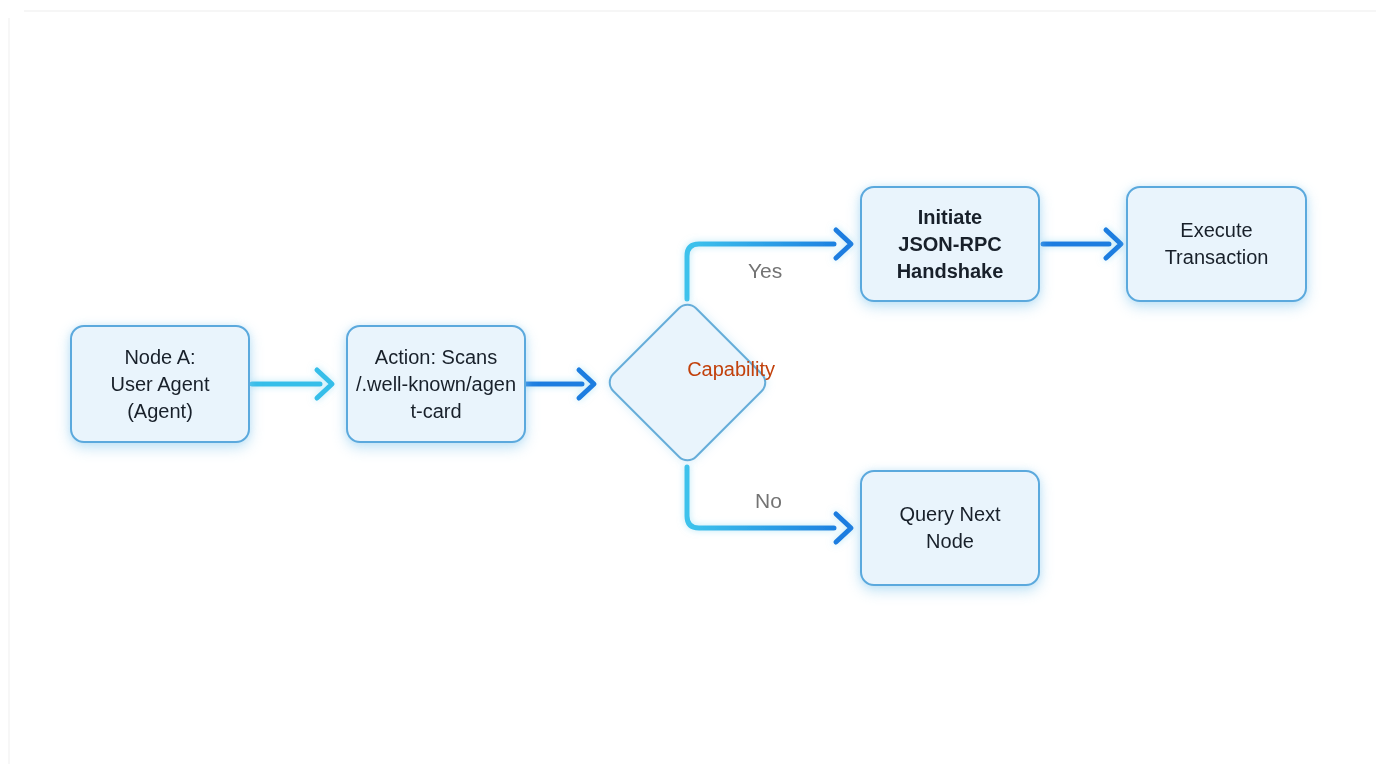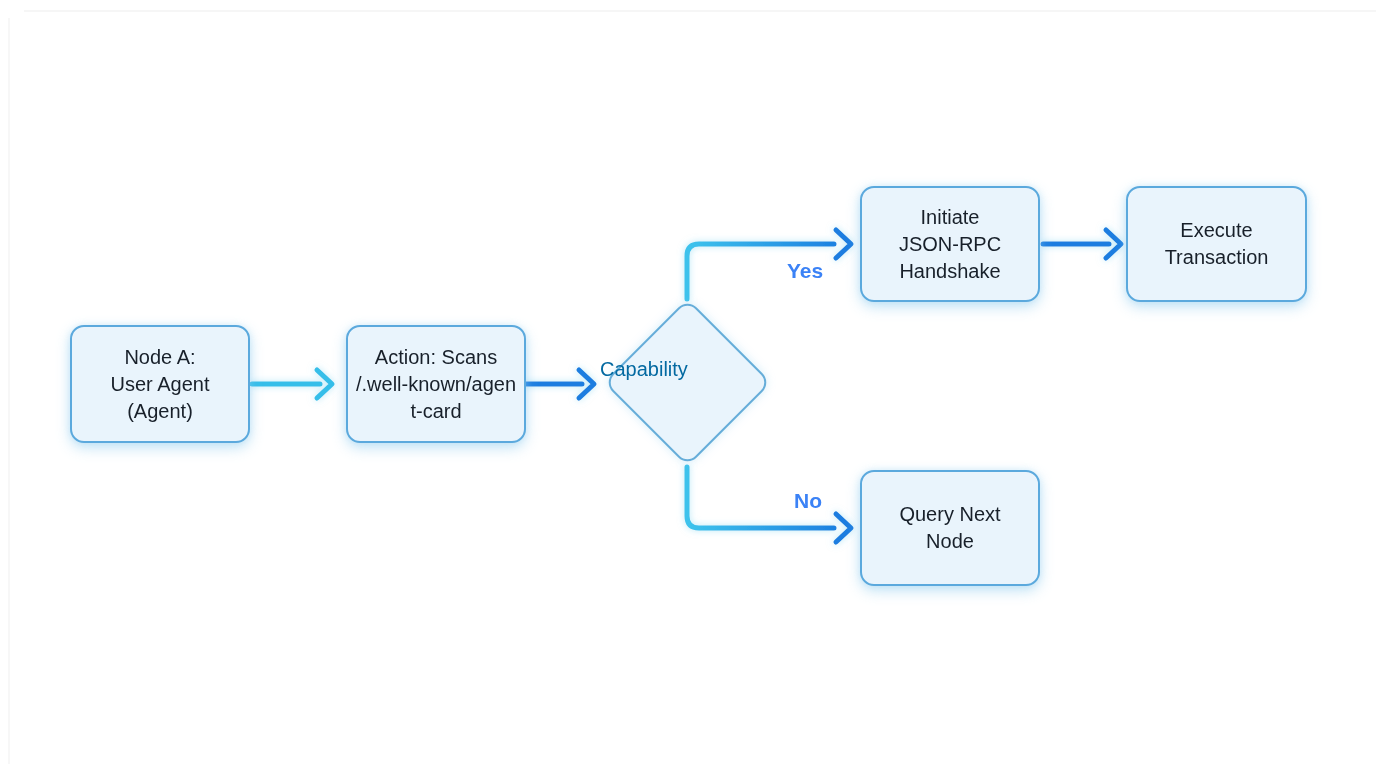--- a/index.html
+++ b/index.html
@@ -32,47 +32,46 @@
     display: flex; flex-direction: column;
     align-items: center; justify-content: center;
     color: #18202a;
     font-size: 20px; line-height: 27px;
     text-align: center;
     box-shadow: 0 5px 14px rgba(125,195,235,0.45), 0 0 6px rgba(160,215,245,0.30);
   }
   .node .line { white-space: nowrap; }
   .node-actor     { left: 70px;   top: 325px; width: 180px; height: 118px; }
   .node-action    { left: 346px;  top: 325px; width: 180px; height: 118px; }
-  .node-handshake { left: 860px;  top: 186px; width: 180px; height: 116px; }
+  .node-handshake { left: 860px;  top: 186px; width: 180px; height: 116px; font-weight: bold; }
   .node-execute   { left: 1126px; top: 186px; width: 181px; height: 116px; text-align: right; }
   .node-query     { left: 860px;  top: 470px; width: 180px; height: 116px; }
   .diamond-shape {
     position: absolute;
     left: 628px; top: 323px;
     width: 119px; height: 119px;
     background: #e9f4fc;
     border: 2px solid #66add9;
     border-radius: 13px;
     box-sizing: border-box;
     transform: rotate(45deg);
     box-shadow: 0 0 10px rgba(150,210,240,0.40);
   }
   .diamond-label {
     position: absolute;
     left: 600px; top: 356px; width: 175px;
-    color: #0369a1;
+    color: #c2410c;
     font-size: 20px; line-height: 27px;
-    text-align: left;
+    text-align: right;
   }
   .branch-label {
     position: absolute;
-    color: #3b82f6;
+    color: #737373;
     font-size: 21px; line-height: 24px;
-    font-weight: 700;
-    margin-left: 39px;
+    font-weight: 400;
   }
   .label-yes { left: 748px; top: 259px; }
   .label-no  { left: 755px; top: 489px; }
 </style>
 </head>
 <body>
 
 <div class="canvas">
 
   <div class="frame-top"></div>

